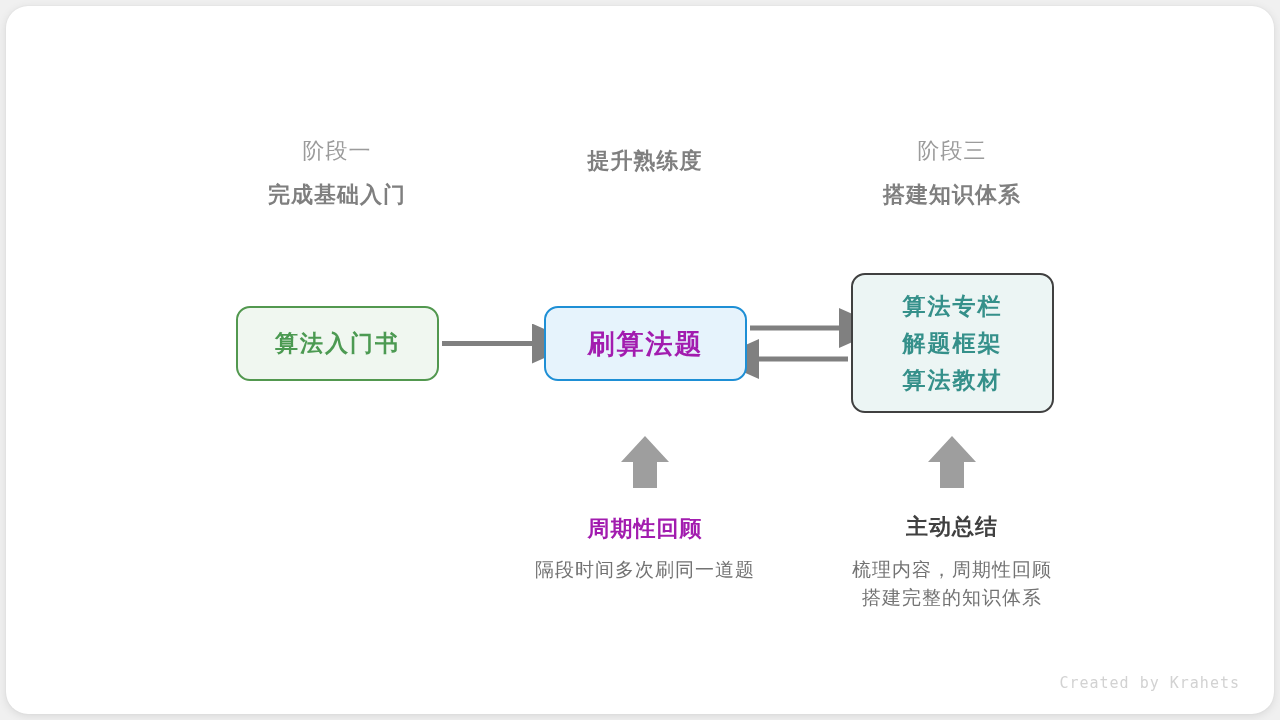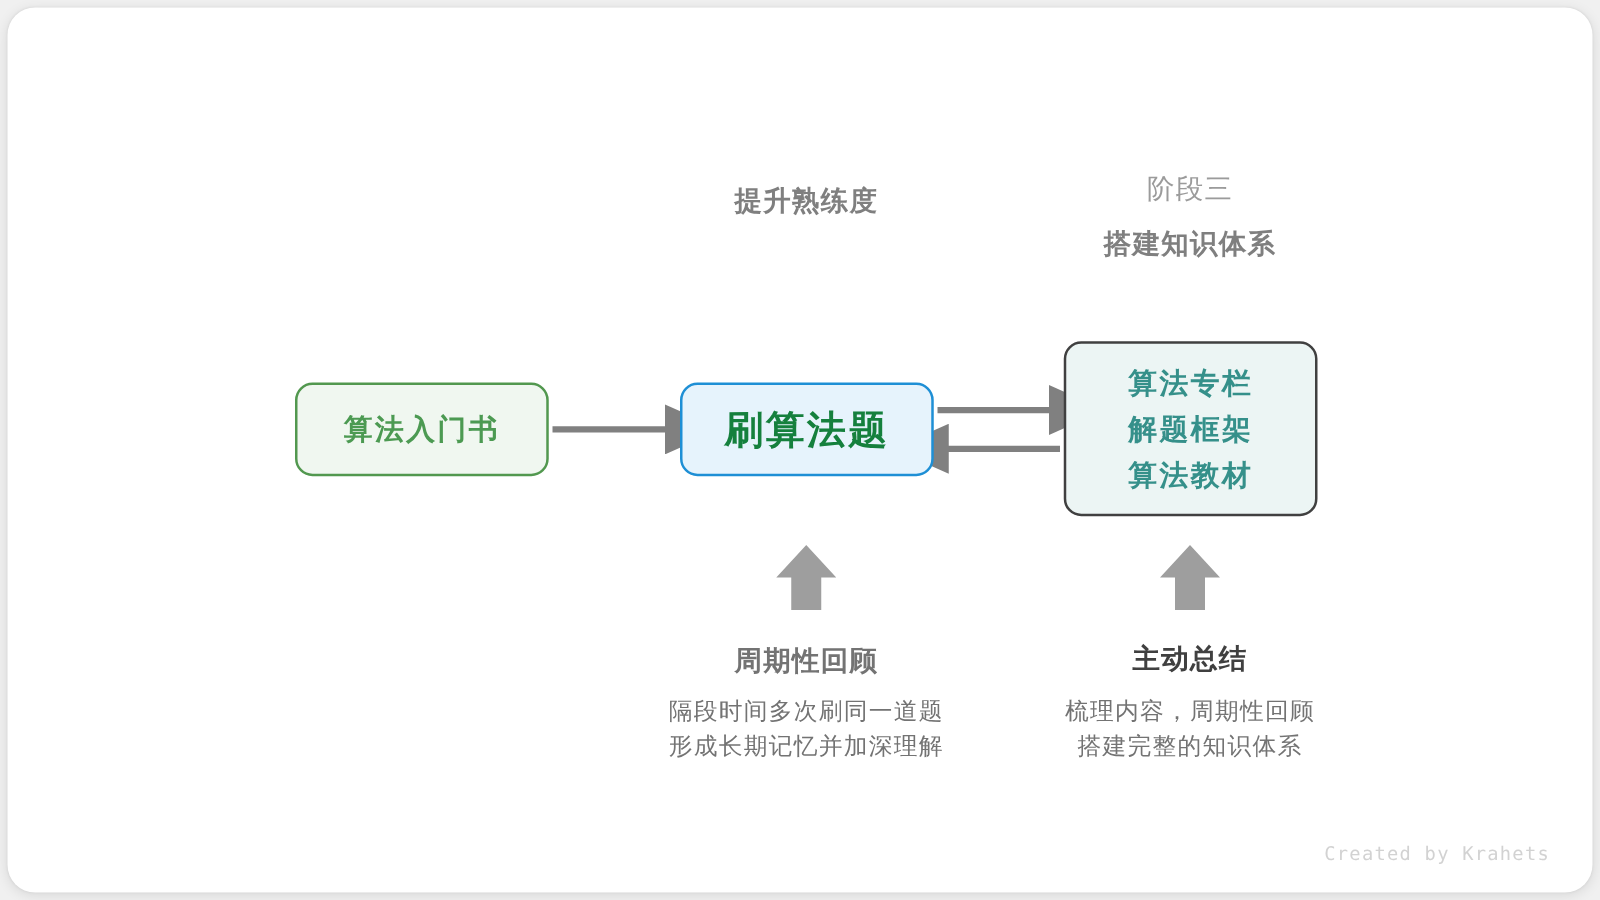--- a/index.html
+++ b/index.html
@@ -82,22 +82,22 @@
     font-size: 23px;
   }
 
   #node-practice {
     left: 538px;
     top: 300px;
     width: 203px;
     height: 75px;
     background: #e6f3fc;
     border: 2px solid #1e8fd5;
-    color: #15803d;
-    font-size: 31px;
+    color: #a21caf;
+    font-size: 27px;
   }
 
   #node-system {
     left: 845px;
     top: 267px;
     width: 203px;
     height: 140px;
     background: #ecf5f4;
     border: 2px solid #404040;
     color: #35908a;
@@ -131,21 +131,21 @@
   .annotation-desc {
     font-size: 19px;
     color: #737373;
     line-height: 28px;
     letter-spacing: 1px;
     margin-top: 12px;
     white-space: nowrap;
   }
 
   #annotation-review { left: 479px; top: 508px; }
-  #annotation-review .annotation-title { color: #737373; }
+  #annotation-review .annotation-title { color: #a21caf; }
 
   #annotation-summary { left: 786px; top: 508px; }
   #annotation-summary .annotation-title { color: #404040; font-family: Liberation Mono, monospace; }
 
   
   #watermark {
     position: absolute;
     right: 34px;
     bottom: 22px;
     font-family: "DejaVu Sans Mono", "Liberation Mono", monospace;
@@ -153,20 +153,24 @@
     color: #d2d2d2;
     letter-spacing: 1px;
   }
 </style>
 </head>
 <body>
 
 <div id="canvas">
   <div id="card">
 
+    <div class="stage-header" id="stage-1">
+      <div class="stage-kicker">阶段一</div>
+      <div class="stage-title">完成基础入门</div>
+    </div>
 
     <div class="stage-header" id="stage-2">
       <div class="stage-title">提升熟练度</div>
     </div>
 
     <div class="stage-header" id="stage-3">
       <div class="stage-kicker">阶段三</div>
       <div class="stage-title">搭建知识体系</div>
     </div>
 
@@ -201,21 +205,20 @@
 
     <div class="node" id="node-system">
       <div class="line">算法专栏</div>
       <div class="line">解题框架</div>
       <div class="line">算法教材</div>
     </div>
 
     <div class="annotation" id="annotation-review">
       <div class="annotation-title">周期性回顾</div>
       <div class="annotation-desc">隔段时间多次刷同一道题</div>
-      <div class="annotation-desc" style="margin-top:0">形成长期记忆并加深理解</div>
     </div>
 
     <div class="annotation" id="annotation-summary">
       <div class="annotation-title">主动总结</div>
       <div class="annotation-desc">梳理内容，周期性回顾</div>
       <div class="annotation-desc" style="margin-top:0">搭建完整的知识体系</div>
     </div>
 
     <div id="watermark">Created by Krahets</div>
 

